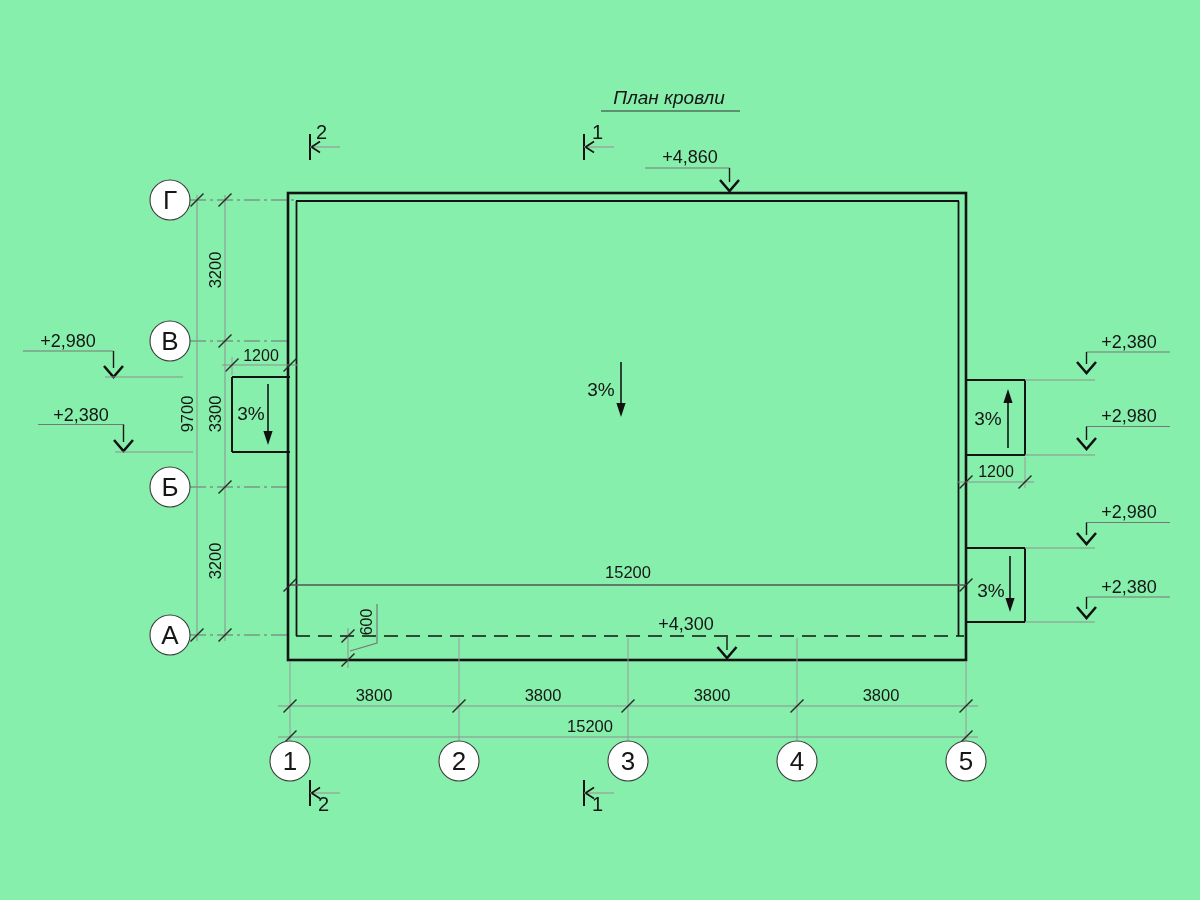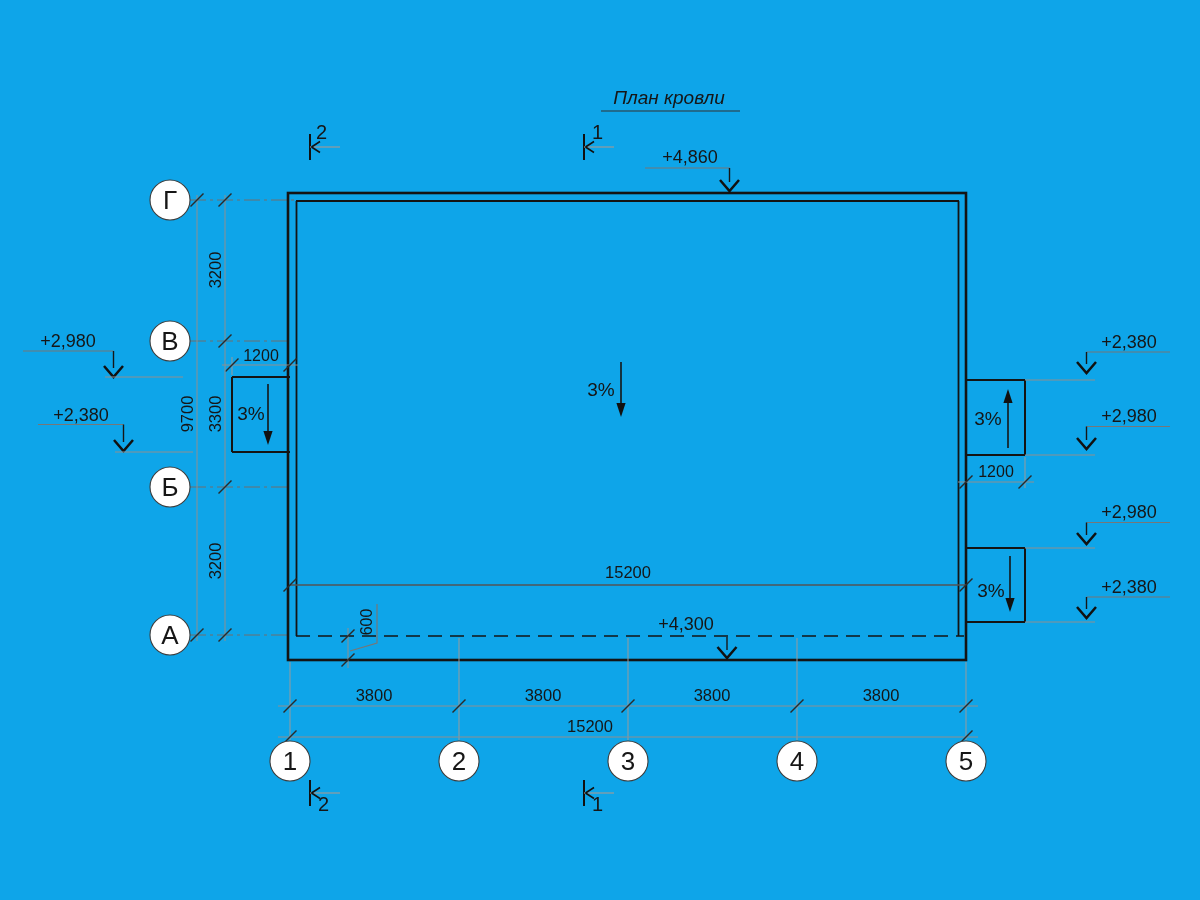--- a/index.html
+++ b/index.html
@@ -1,16 +1,16 @@
 <!DOCTYPE html>
 <html><head>
 <meta charset="utf-8">
 <style>
   html,body{margin:0;padding:0;background:#fff;}
-  .sheet{position:relative;width:1200px;height:900px;background:#0ea5e9;overflow:hidden;
+  .sheet{position:relative;width:1200px;height:900px;background:#86efac;overflow:hidden;
          font-family:"Liberation Sans",sans-serif;}
   svg{display:block;}
   text{fill:#161616;font-family:"Liberation Sans",sans-serif;}
   .t-title{font-size:19px;font-style:italic;}
   .t-elev{font-size:18px;}
   .t-dim{font-size:16.5px;}
   .t-dim-s{font-size:16px;}
   .t-axis{font-size:26px;}
   .t-sec{font-size:20px;}
   .t-slope{font-size:19px;}

